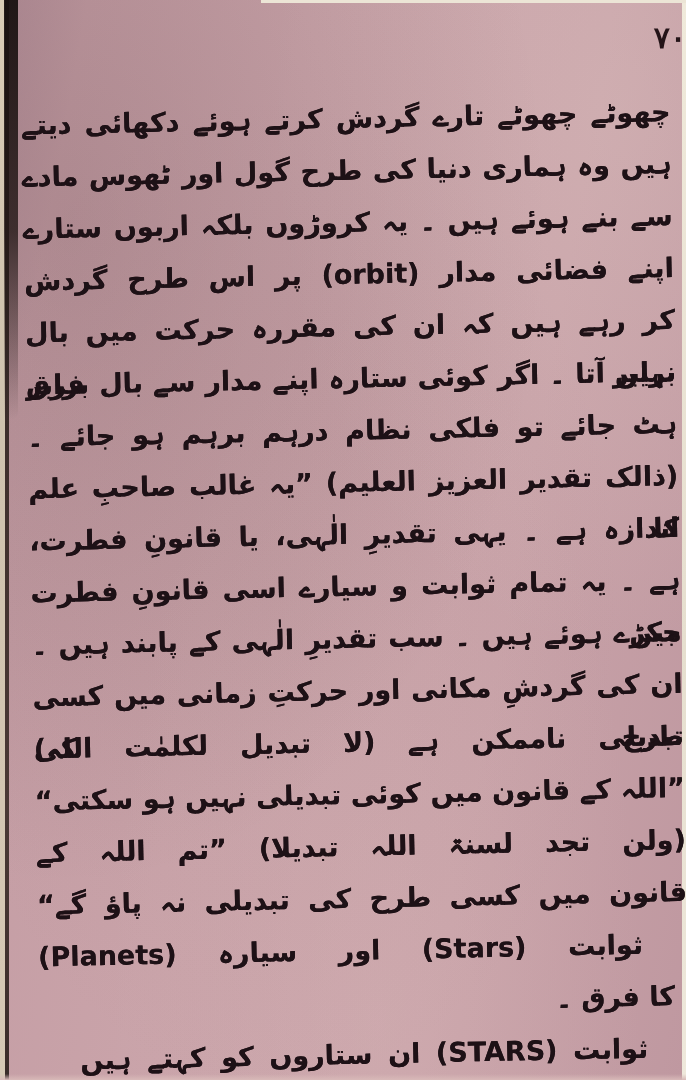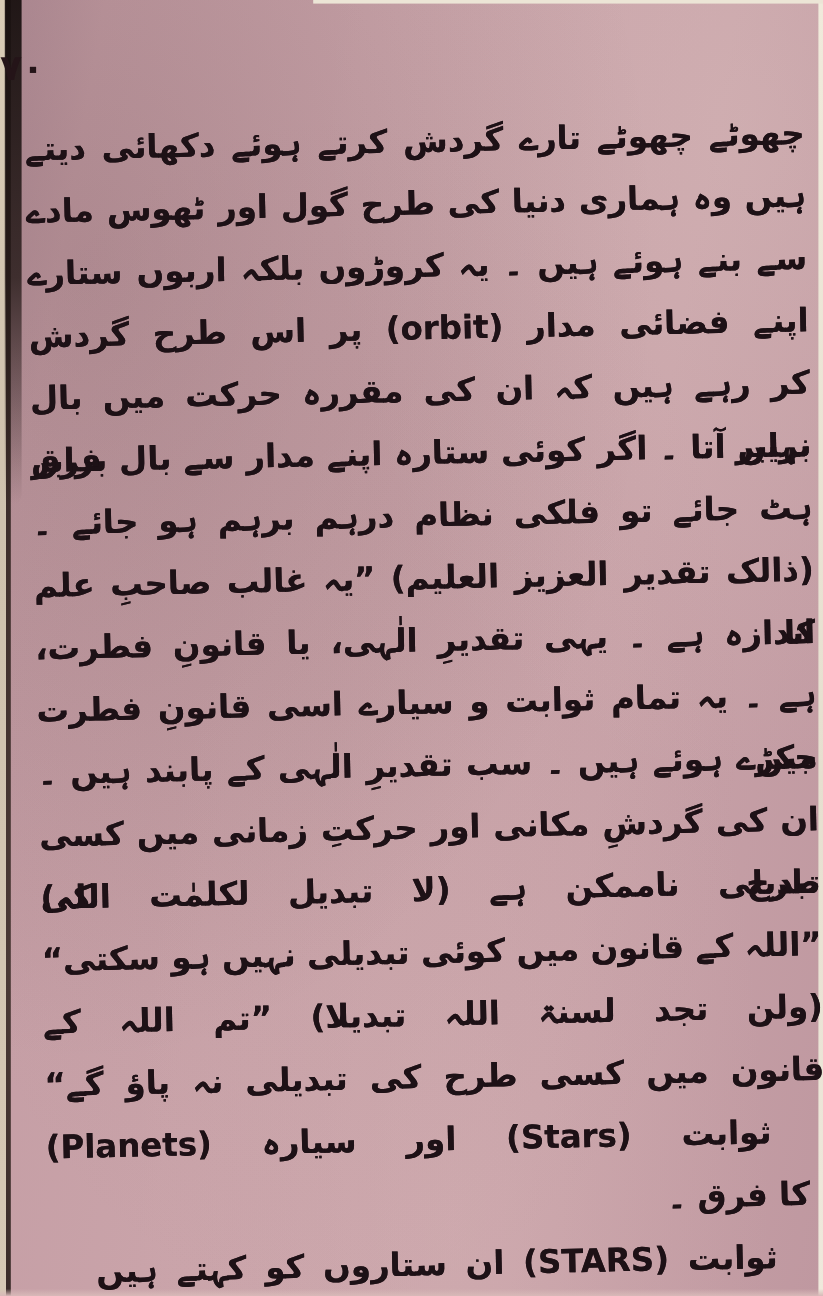--- a/index.html
+++ b/index.html
@@ -65,28 +65,29 @@
   
   .edge-bottom {
     position: absolute;
     left: 0; bottom: 0;
     width: 100%; height: 6px;
     background: linear-gradient(180deg, rgba(230,205,200,0), #d8b9b8);
   }
 
   .page-number {
     position: absolute;
-    top: 40px;
+    top: 20px;
     left: 0;
     width: 100%;
-    text-align: left;
+    text-align: right;
     font-size: 30px;
     font-weight: bold;
     color: #241418;
     letter-spacing: 2px;
+    font-family: Liberation Serif, serif;
   }
 
   .textblock {
     position: absolute;
     top: 86px;
     left: 20px;
     right: 16px;
     transform: rotate(-1.2deg);
     transform-origin: top right;
     color: #1d1116;

